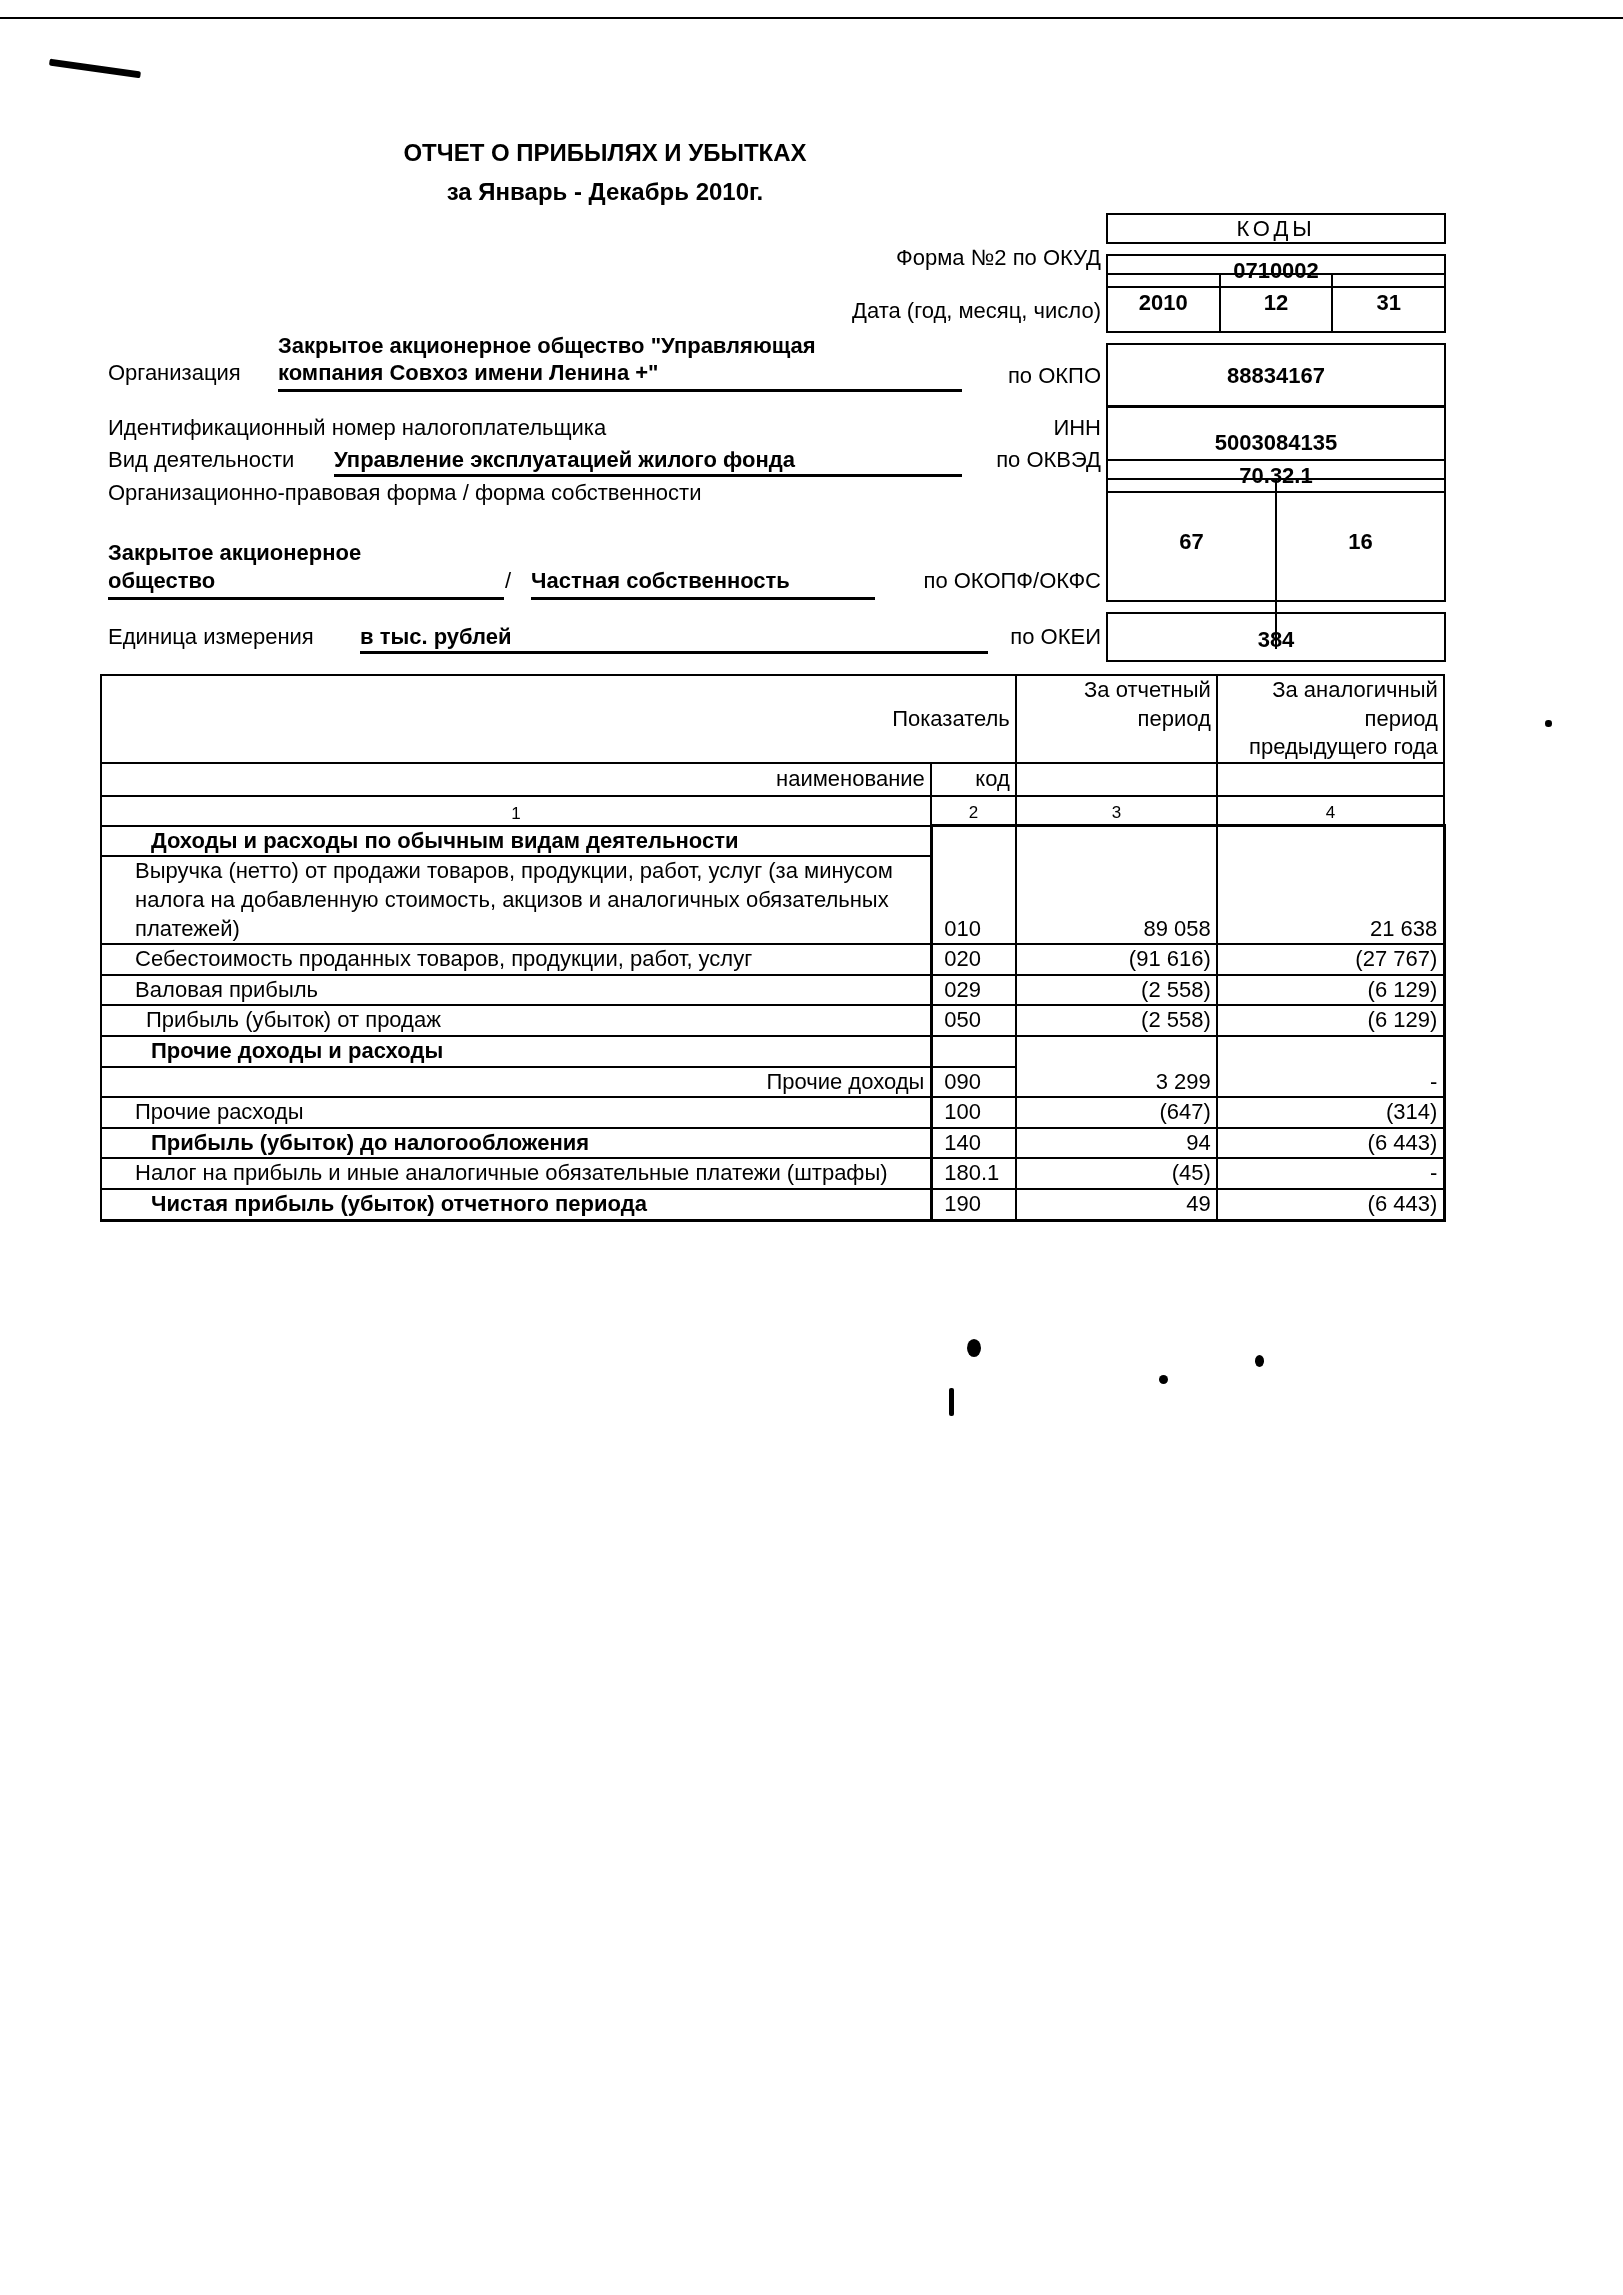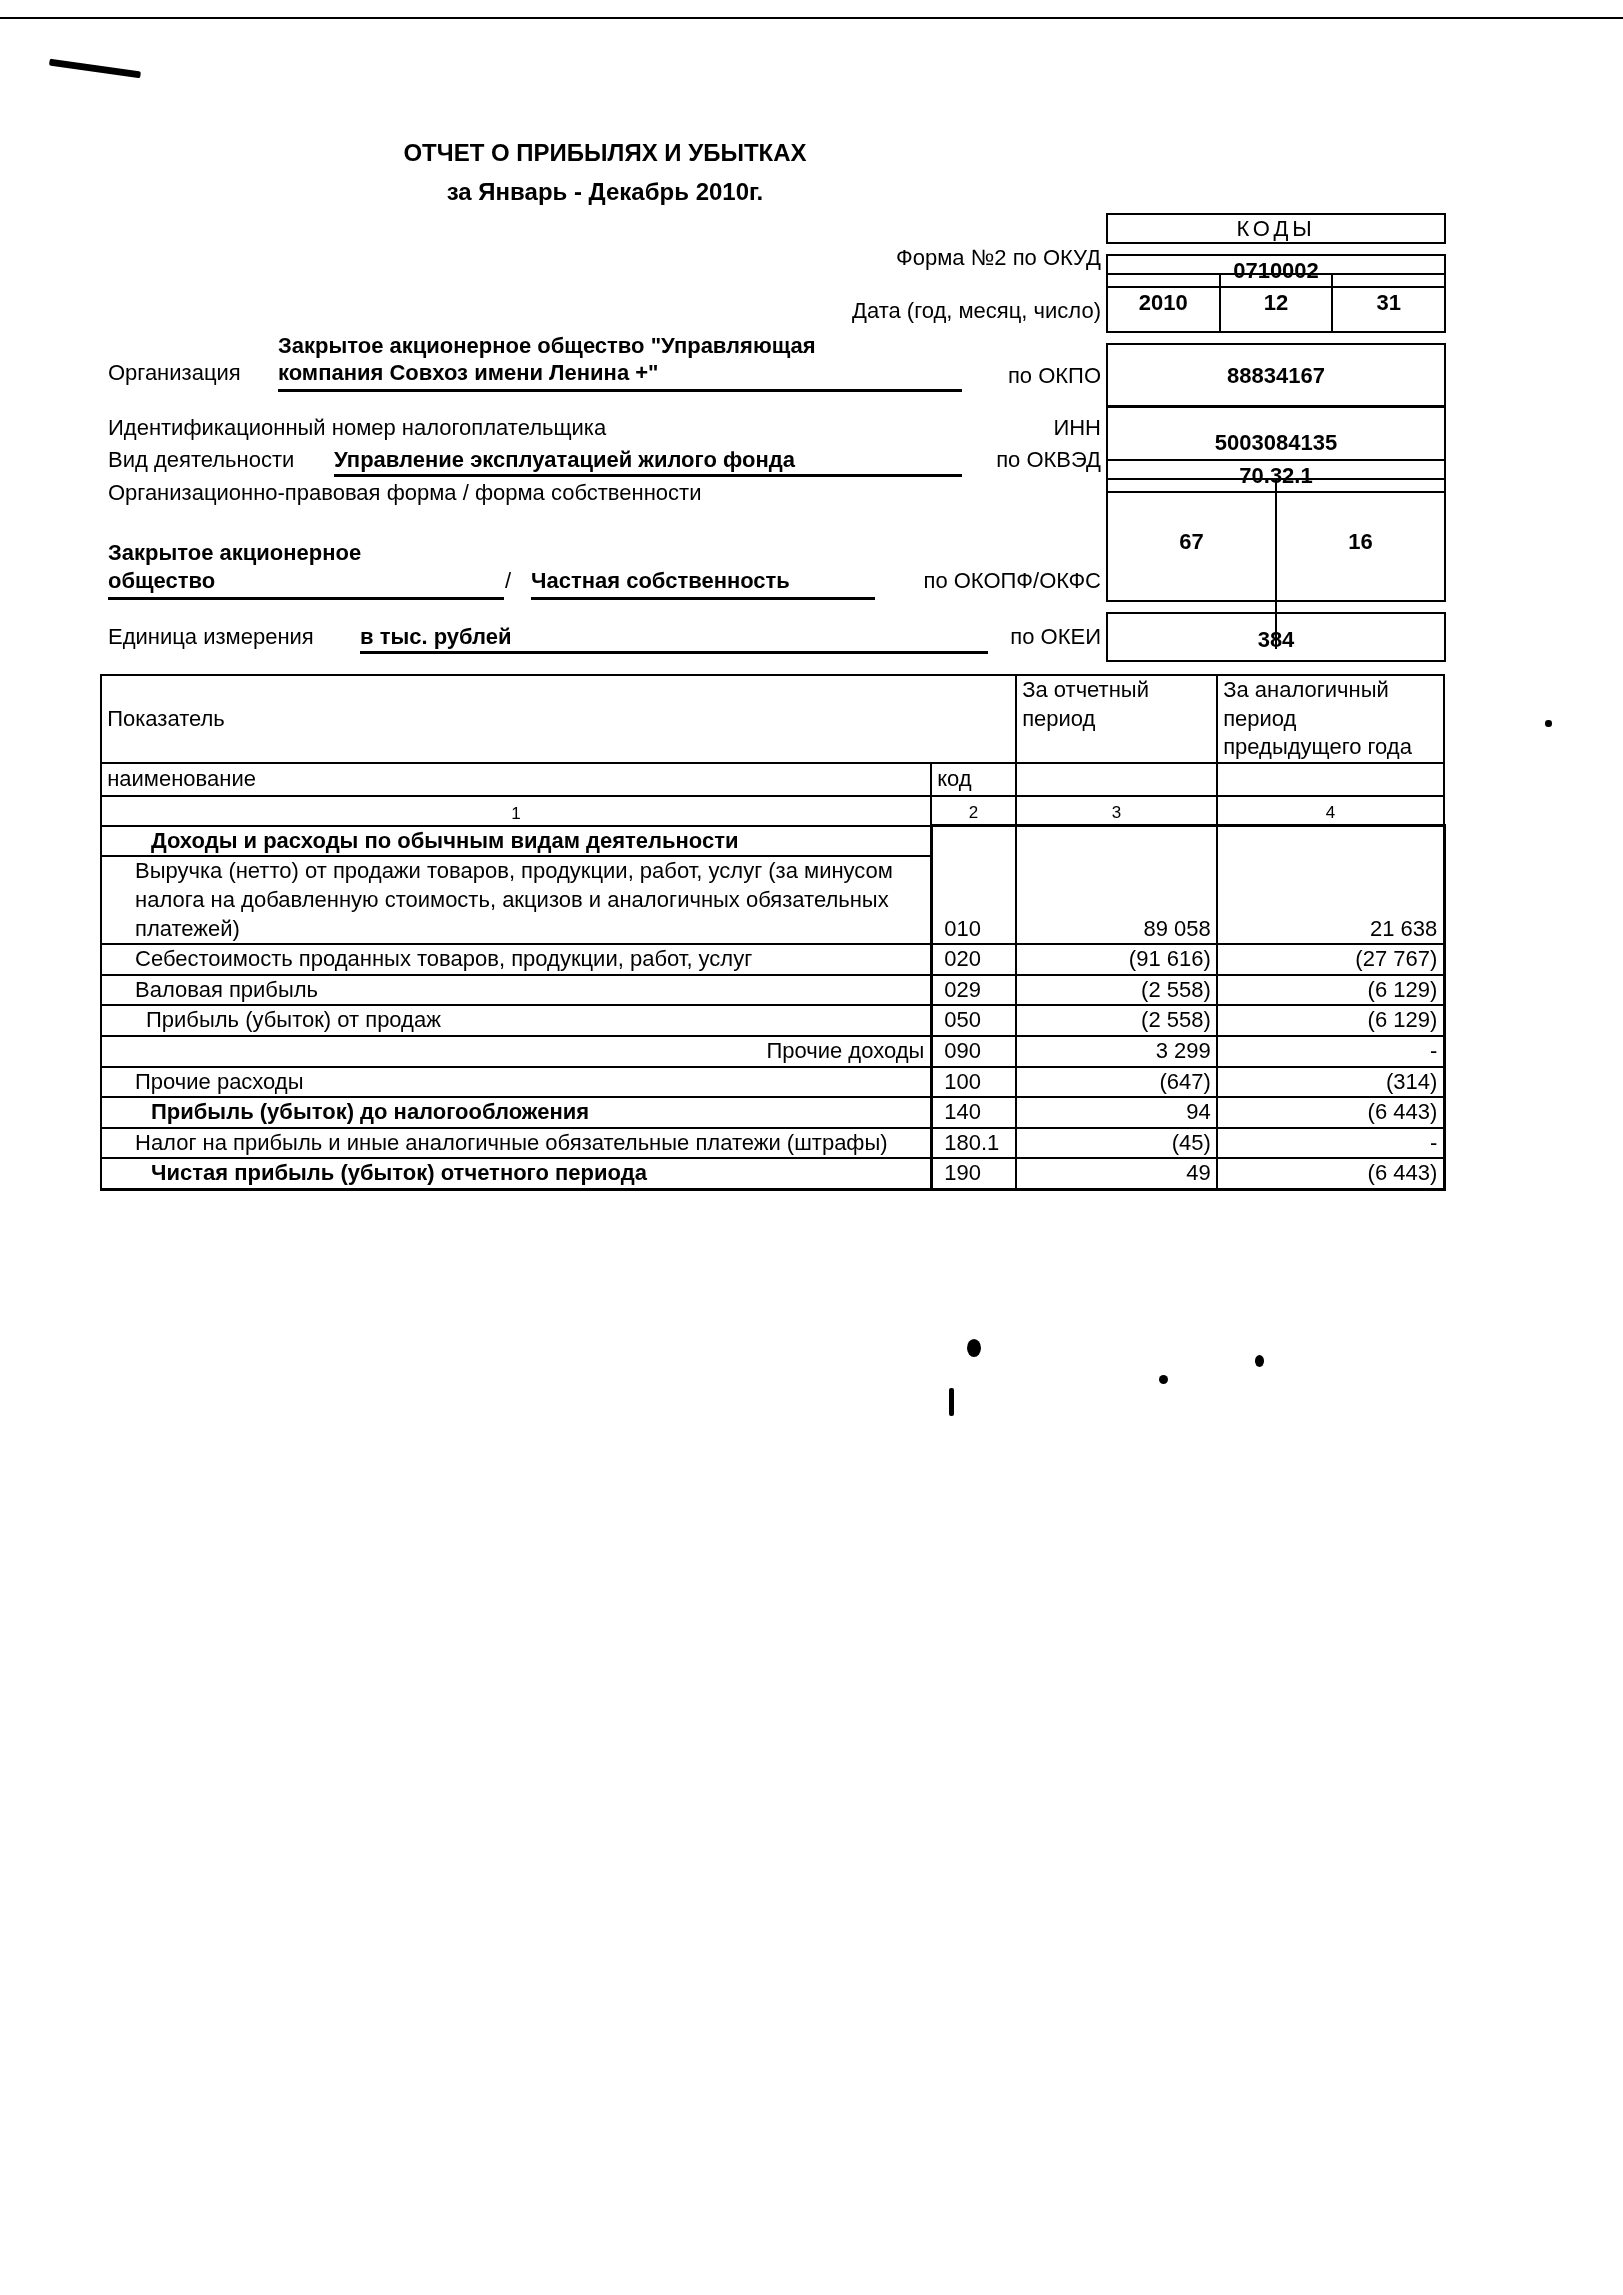--- a/index.html
+++ b/index.html
@@ -24,21 +24,21 @@
   .split { display: flex; padding: 0; }
   .split > div { flex: 1; height: 100%; display: flex; align-items: center; justify-content: center; font-weight: bold; font-size: 22px; }
   .split > div + div { border-left: 2px solid #000; }
 
   
   table.main {
     position: absolute; left: 100px; top: 674px; width: 1343px;
     border-collapse: collapse; font-size: 22px; table-layout: fixed;
   }
   table.main td { border: 2px solid #000; padding: 0 5.2px; vertical-align: bottom; line-height: 1.3; }
-  table.main .hdr td { vertical-align: middle; text-align: left; }
+  table.main .hdr td { vertical-align: middle; text-align: right; }
   table.main .colnum td { font-size: 17px; text-align: center; height: 27.5px; }
   .code-cell { text-align: left; padding-left: 11.8px !important; border-left: 3.9px solid #000 !important; border-right: 2px solid #000 !important; }
   .num { text-align: right; }
   .section-title { font-weight: bold; padding-left: 49px !important; }
   .last-col { border-right: 3.9px solid #000 !important; }
   .last-row td { border-bottom: 3.9px solid #000 !important; }
 
   .speck { position: absolute; background: #000; border-radius: 50%; }
 </style>
 </head>
@@ -144,20 +144,26 @@
         <td class="num">(2 558)</td>
         <td class="num last-col">(6 129)</td>
       </tr>
       <tr>
         <td class="name-col" style="padding-left: 44px;">Прибыль (убыток) от продаж</td>
         <td class="code-cell">050</td>
         <td class="num">(2 558)</td>
         <td class="num last-col">(6 129)</td>
       </tr>
       <tr>
+        <td class="name-col section-title">Прочие доходы и расходы</td>
+        <td class="code-cell" style="border-bottom: none;"></td>
+        <td class="num" style="border-bottom: none;"></td>
+        <td class="num last-col" style="border-bottom: none;"></td>
+      </tr>
+      <tr>
         <td class="name-col" style="padding-left: 33px; text-align: right;">Прочие доходы</td>
         <td class="code-cell">090</td>
         <td class="num" style="border-top: none;">3 299</td>
         <td class="num last-col" style="border-top: none;">-</td>
       </tr>
       <tr>
         <td class="name-col" style="padding-left: 33px;">Прочие расходы</td>
         <td class="code-cell">100</td>
         <td class="num">(647)</td>
         <td class="num last-col">(314)</td>

